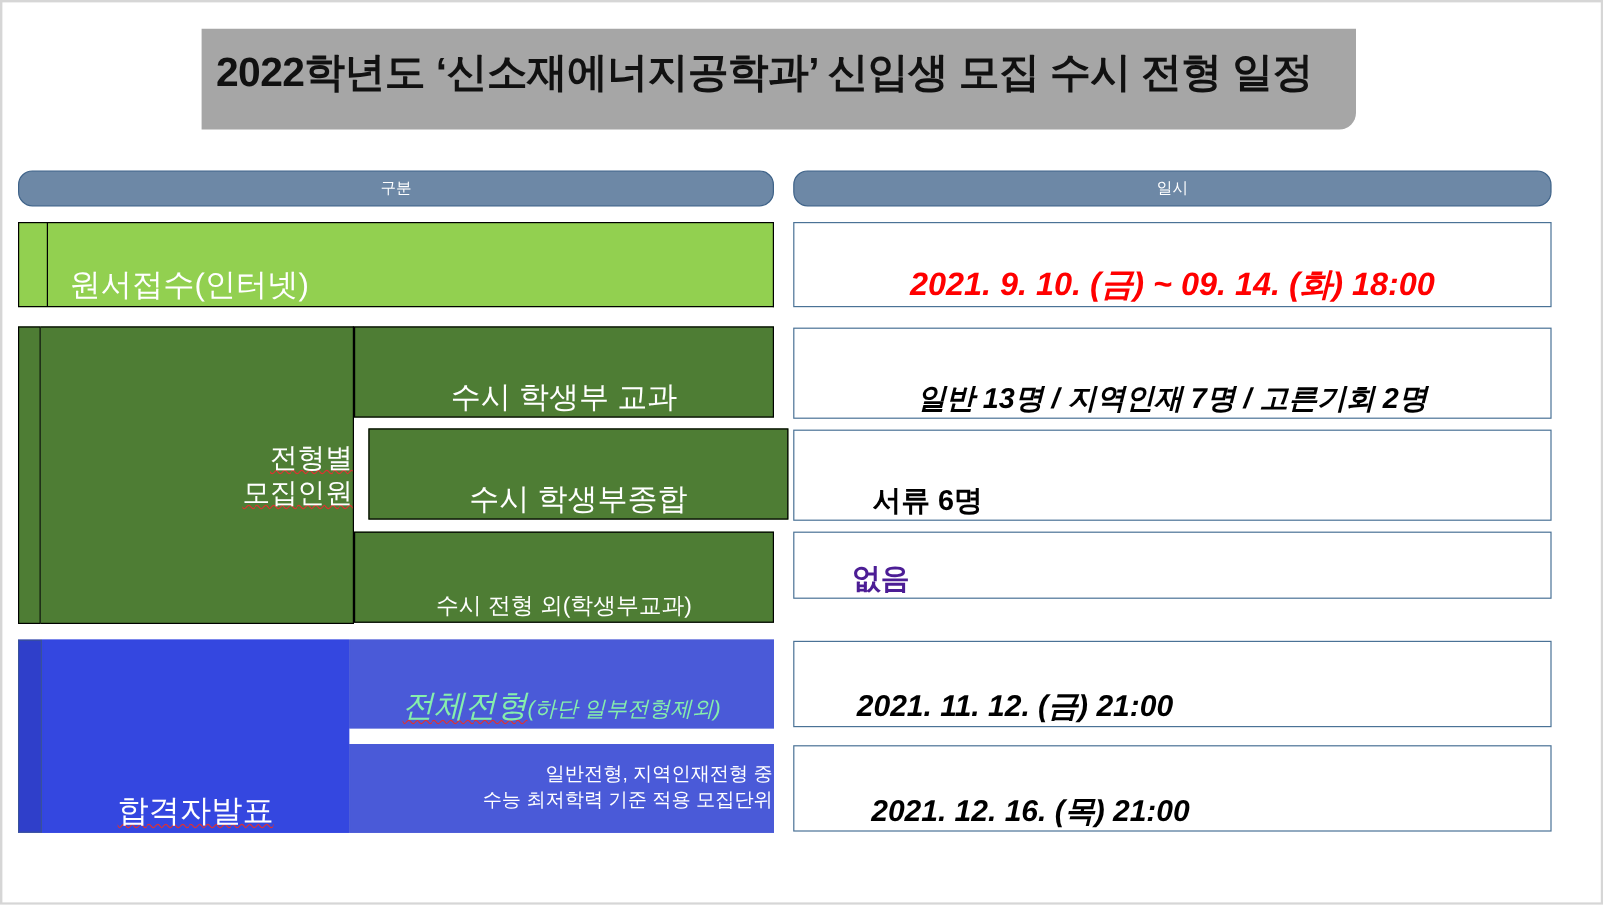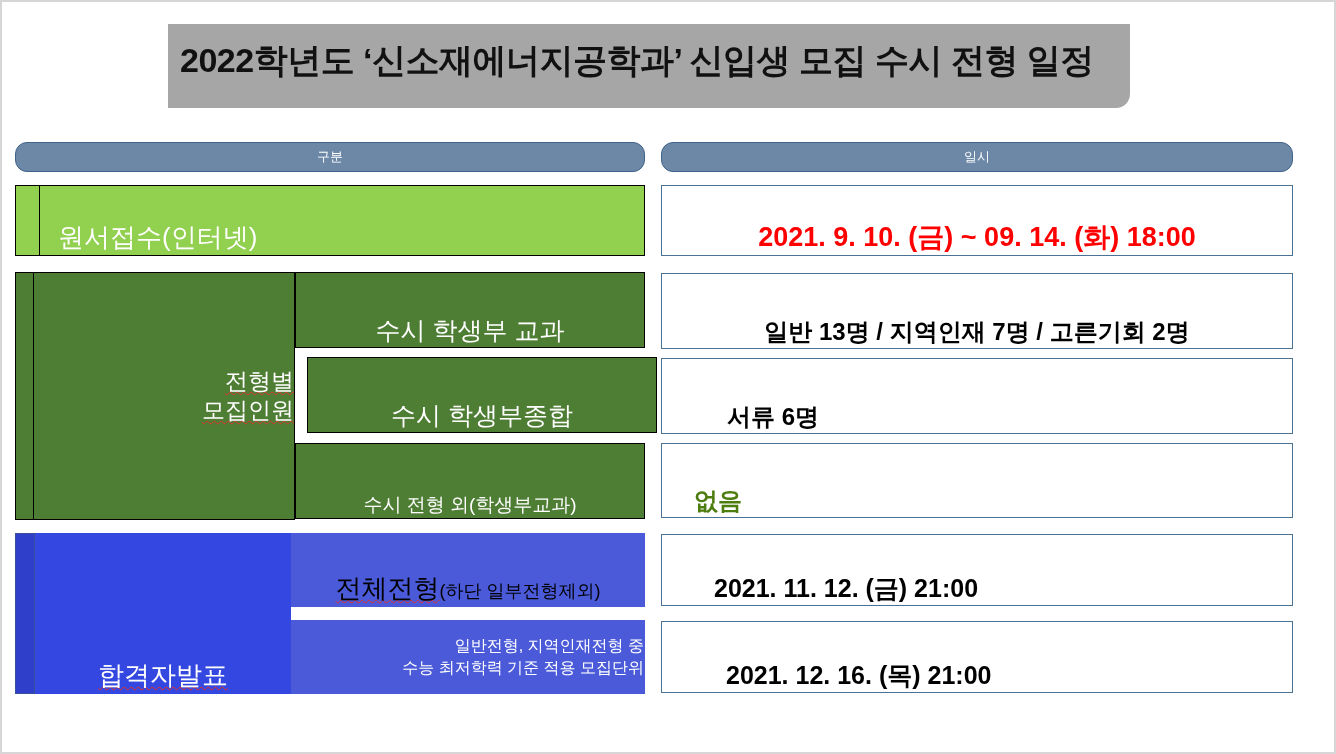--- a/index.html
+++ b/index.html
@@ -122,41 +122,41 @@
     color: #000000; font-size: 24px; font-weight: bold;
     justify-content: center;
   }
   .r2-v2 {
     left: 659px; top: 356px; width: 632px; height: 76px;
     background: #ffffff; border: 1px solid #4a7296;
     color: #000000; font-size: 24px; font-weight: bold;
     justify-content: flex-start; padding-left: 65px;
   }
   .r2-v3 {
-    left: 659px; top: 441px; width: 632px; height: 75px;
-    background: #ffffff; border: 1px solid #4a7296;
-    color: #4d7c0f; font-size: 24px; font-weight: bold;
-    justify-content: flex-start; padding-left: 32px;
+    left: 659px; top: 441px; width: 632px; height: 56px;
+    background: #ffffff; border: 1px solid #4a7296;
+    color: #4c1d95; font-size: 24px; font-weight: bold;
+    justify-content: flex-start; padding-left: 48px;
   }
 
   
   .r3-stripe {
     left: 13px; top: 531px; width: 20px; height: 161px;
     background: #2f3fca; border: 1px solid #39519a;
   }
   .r3-label {
     left: 33px; top: 531px; width: 256px; height: 161px;
     background: #3447e0; border: 1px solid #3447e0;
     color: #ffffff; font-size: 26px;
     justify-content: center;
   }
   .r3-sub1 {
     left: 289px; top: 531px; width: 354px; height: 74px;
     background: #4a5ad8; border: 1px solid #4a5ad8;
-    color: #000000; justify-content: center;
+    color: #86efac; justify-content: center;
   }
   .r3-sub2 {
     left: 289px; top: 618px; width: 354px; height: 74px;
     background: #4a5ad8; border: 1px solid #4a5ad8;
     color: #ffffff; font-size: 16px; line-height: 1.35;
     justify-content: center; flex-direction: column; text-align: center;
   }
   .r3-v1 {
     left: 659px; top: 532px; width: 632px; height: 72px;
     background: #ffffff; border: 1px solid #4a7296;
@@ -173,21 +173,21 @@
   
   .spell {
     text-decoration: underline;
     text-decoration-style: wavy;
     text-decoration-color: #e03030;
     text-decoration-thickness: 1px;
     text-underline-offset: 2px;
   }
   .big  { font-size: 26px; }
   .small{ font-size: 18px; }
-  .nowrap { white-space: nowrap; }
+  .nowrap { white-space: nowrap; font-style: italic; }
 </style>
 </head>
 <body>
 
 <div class="slide">
 
   <div class="title-banner">
     <div class="title-text">2022학년도 ‘신소재에너지공학과’ 신입생 모집 수시 전형 일정</div>
   </div>
 

